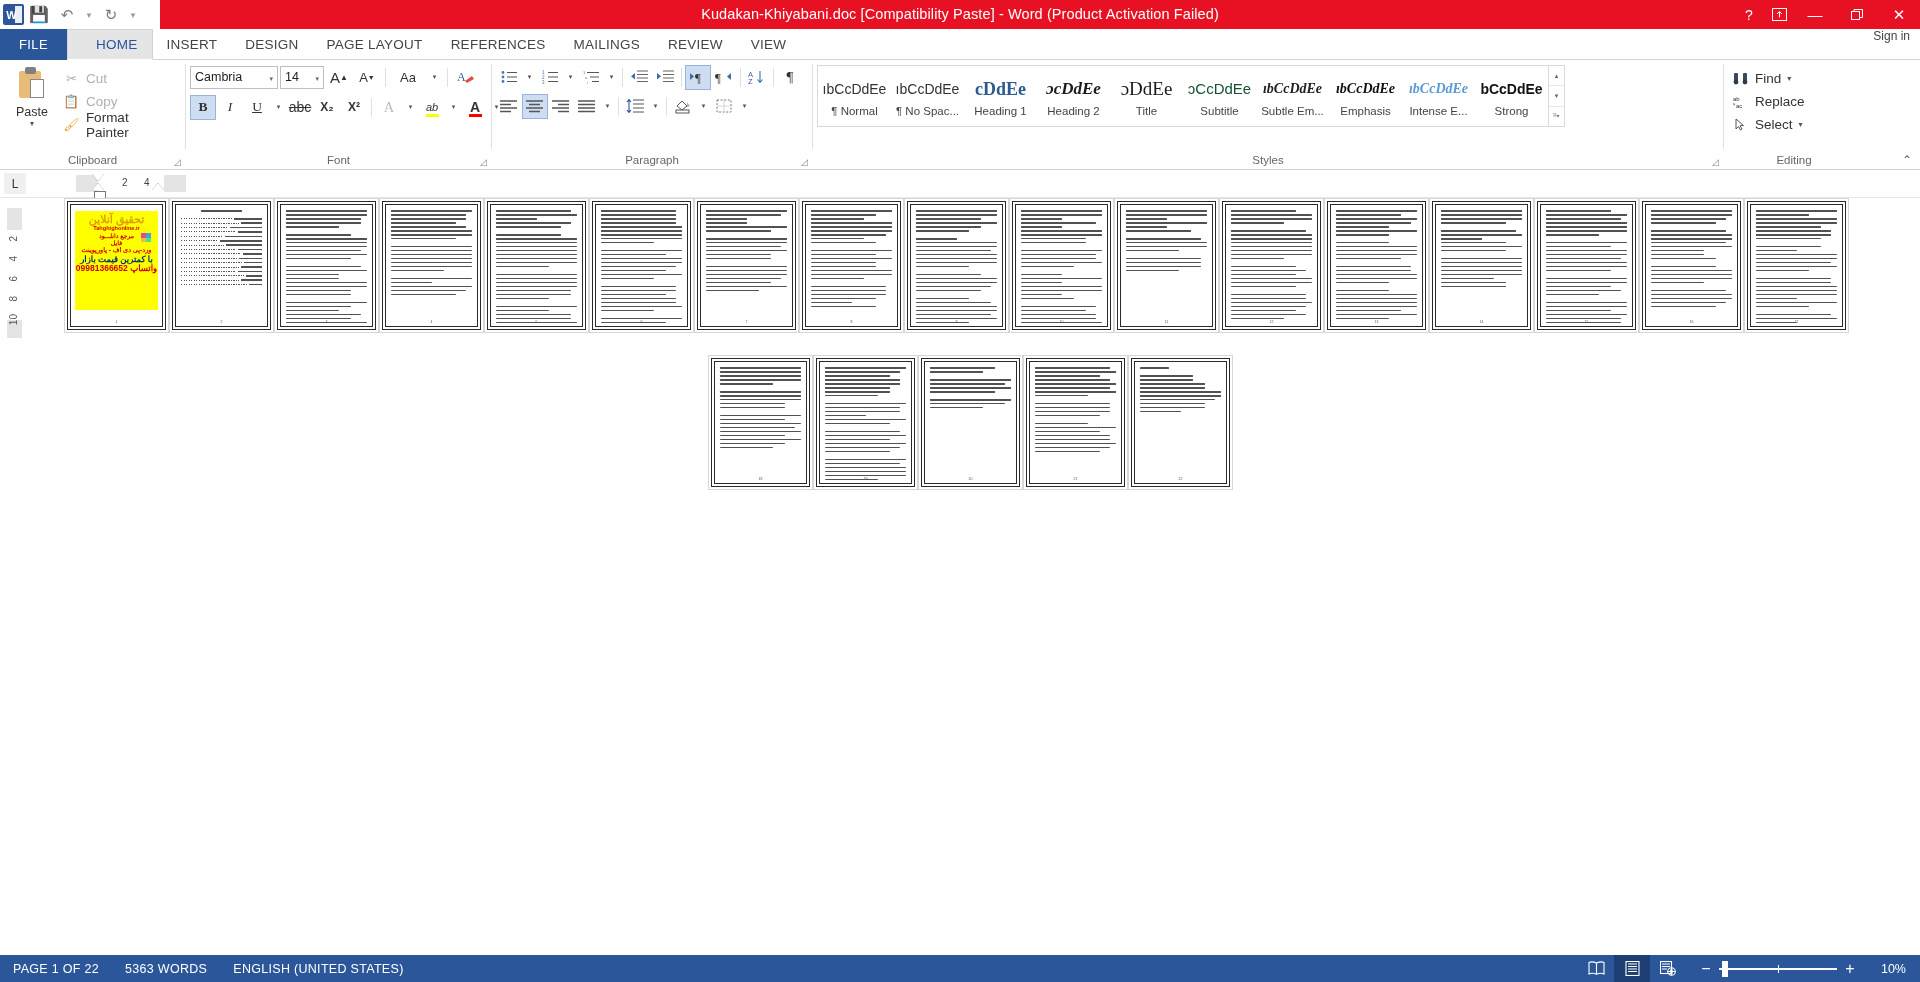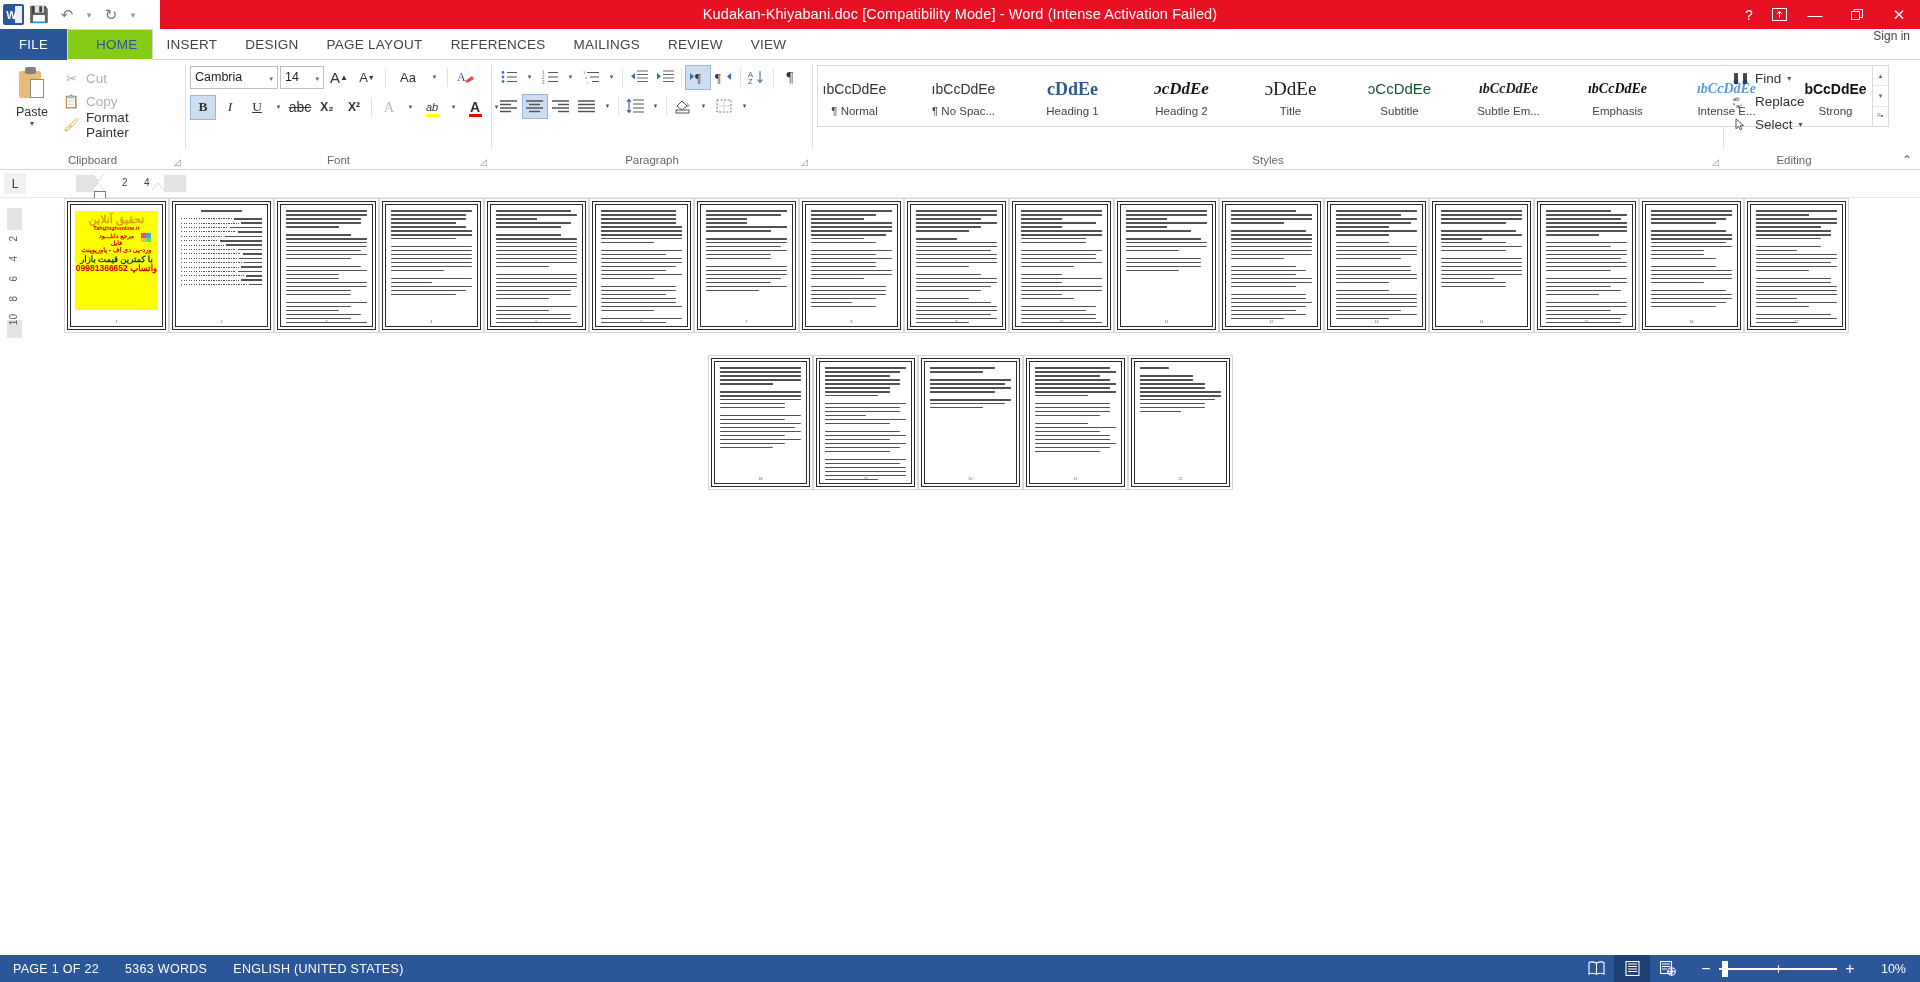--- a/index.html
+++ b/index.html
@@ -58,21 +58,21 @@
   .tab-file{
     background:#2b579a;color:#fff;font-size:13px;letter-spacing:.4px;
     padding:0 19px;display:flex;align-items:center;height:31px;
   }
   .tab{
     font-size:13.5px;color:#444;padding:0 14px;display:flex;align-items:center;
     letter-spacing:.25px; height:31px;
   }
   .tab.active{
     color:#2b579a;border:1px solid #d4d4d4;border-bottom:1px solid #fff;
-    margin-bottom:-1px;background:#84cc16;padding-left:28px;
+    margin-bottom:-1px;background:#e5e5e5;padding-left:28px;
   }
   .signin{
     position:absolute;right:10px;top:0;height:14px;display:flex;align-items:center;
     color:#444;font-size:12px;
   }
 
   
   .ribbon{
     height:110px;background:#fff;border-bottom:1px solid #d4d4d4;
     display:flex; position:relative;
@@ -138,21 +138,21 @@
   .underbar{height:3px;width:13px;margin-top:-2px;}
 
   
   .par-row{display:flex;align-items:center;height:26px;}
   .par-row.r1{padding-top:2px;}
   .par-row.r2{margin-top:4px;}
 
   
   .styles-wrap{display:flex;align-items:stretch;padding-top:2px;}
   .styles-box{
-    border:1px solid #d9d9d9;height:62px;display:flex;align-items:stretch;background:#fff;gap:36px;
+    border:1px solid #d9d9d9;height:62px;display:flex;align-items:stretch;background:#fff;
   }
   .style-item{
     width:73px;display:flex;flex-direction:column;align-items:center;justify-content:center;
     border:1px solid transparent;
   }
   .style-prev{
     font-size:15.5px;color:#333;line-height:20px;height:28px;display:flex;align-items:center;
     overflow:hidden;white-space:nowrap;
   }
   .style-name{font-size:11.5px;color:#444;margin-top:2px;white-space:nowrap;overflow:hidden;}
@@ -297,21 +297,21 @@
     <div class="word-logo">
       <span class="pg"></span>
         <span class="wl">W</span>
     </div>
     <div class="qat-btn qat-save">💾</div>
     <div class="qat-btn">↶</div>
     <div class="qat-btn qat-more">▾</div>
     <div class="qat-btn">↻</div>
     <div class="qat-btn qat-more">▾</div>
   </div>
-  <div class="title-text">Kudakan-Khiyabani.doc [Compatibility Mode]  -  Word (Intense Activation Failed)</div>
+  <div class="title-text">Kudakan-Khiyabani.doc [Compatibility Paste]  -  Word (Product Activation Failed)</div>
   <div class="win-ctrls">
     <div class="win-btn">?</div>
     <div class="win-btn">
       <svg width="15" height="13" viewBox="0 0 15 13">
           <rect x="0.5" y="0.5" width="14" height="12" fill="none" stroke="#fff" stroke-width="1"></rect>
           <path d="M7.5 9.5 L7.5 4 M5 6 L7.5 3.5 L10 6" stroke="#fff" fill="none" stroke-width="1"></path>
         </svg>
     </div>
     <div class="win-btn big">—</div>
     <div class="win-btn big">

